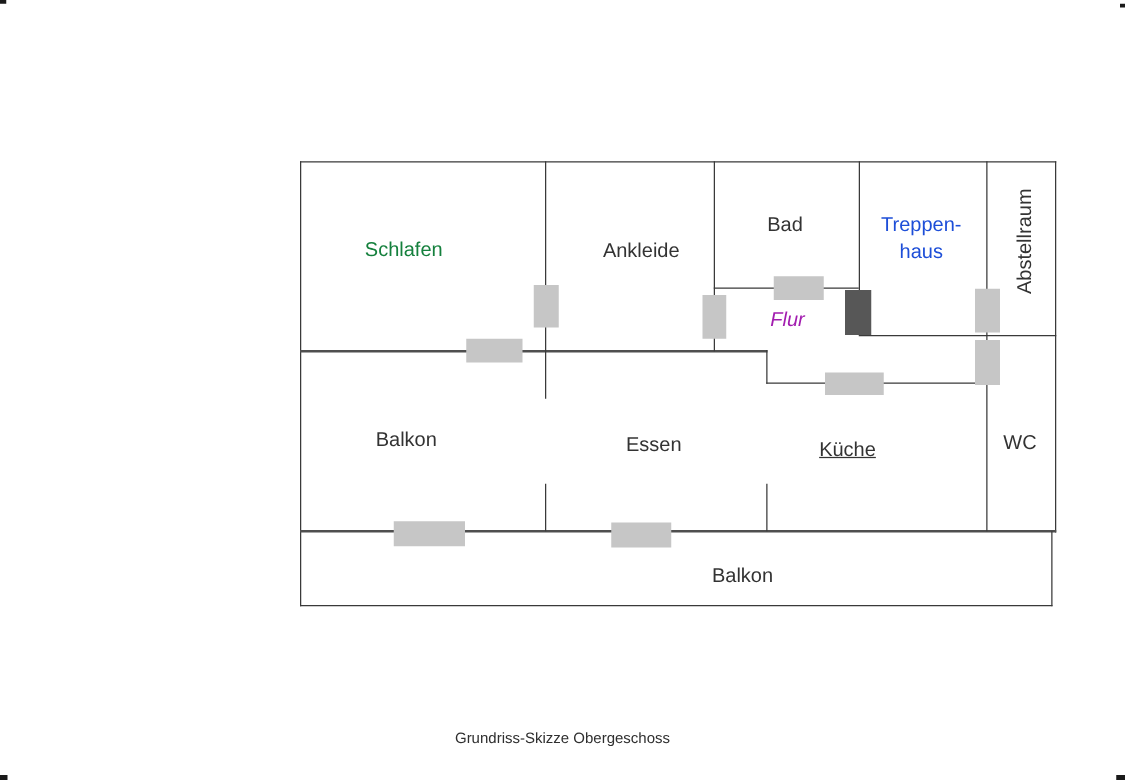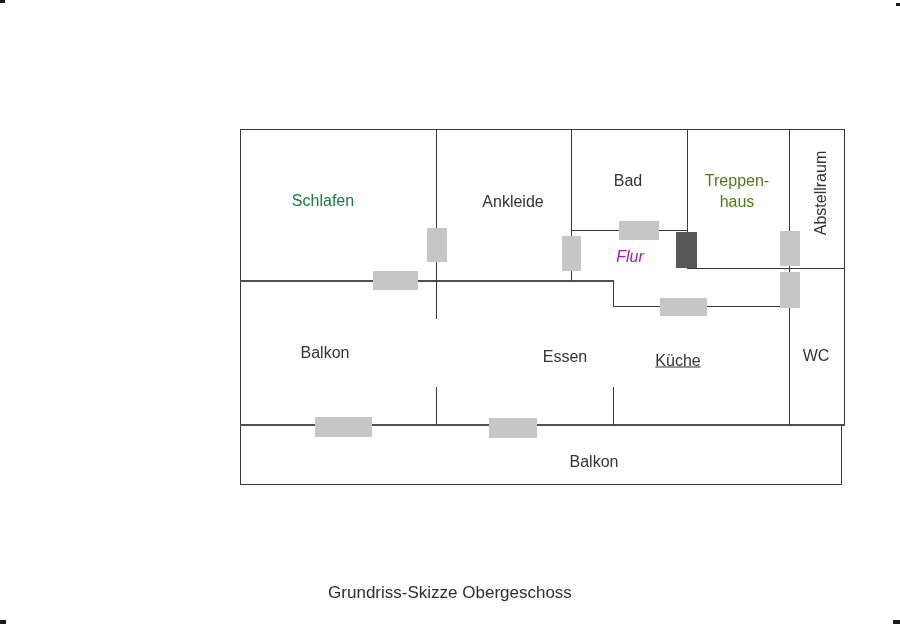--- a/index.html
+++ b/index.html
@@ -42,21 +42,21 @@
   .room-label.rot {
     transform: translate(-50%, -50%) rotate(-90deg);
   }
   .corner-mark {
     position: absolute;
     background: #1a1a1a;
   }
   .caption {
     position: absolute;
     transform: translateX(-50%);
-    font-size: 17px;
+    font-size: 12px;
     color: #2f2f2f;
     white-space: nowrap;
   }
 </style>
 </head>
 <body>
 
 <div id="canvas">
   <div id="plan">
       <div class="wall" style="left: 240px; top: 129px; width: 605px; height: 1px; background: rgb(58, 58, 58);"></div>
@@ -86,26 +86,26 @@
       <div class="door" style="left: 315px; top: 417px; width: 57px; height: 20px; background: rgb(198, 198, 198);"></div>
       <div class="door" style="left: 489px; top: 418px; width: 48px; height: 20px; background: rgb(198, 198, 198);"></div>
       <div class="shaft" style="left: 676px; top: 232px; width: 21px; height: 36px; background: rgb(87, 87, 87);"></div>
       <div class="corner-mark" style="left: 0px; top: 0px; width: 5px; height: 3px;"></div>
       <div class="corner-mark" style="left: 896px; top: 3px; width: 4px; height: 3px;"></div>
       <div class="corner-mark" style="left: 0px; top: 620px; width: 6px; height: 4px;"></div>
       <div class="corner-mark" style="left: 893px; top: 620px; width: 7px; height: 4px;"></div>
       <div class="room-label" style="left: 323px; top: 200px; color: #15803d;">Schlafen</div>
       <div class="room-label" style="left: 513px; top: 201px; color: rgb(51, 51, 51);">Ankleide</div>
       <div class="room-label" style="left: 628px; top: 180px; color: rgb(51, 51, 51);">Bad</div>
-      <div class="room-label" style="left: 737px; top: 191px; color: #4d7c0f;">
+      <div class="room-label" style="left: 737px; top: 191px; color: #1d4ed8;">
         <div>Treppen-</div>
         <div>haus</div>
       </div>
       <div class="room-label rot" style="left: 820px; top: 193px; color: rgb(51, 51, 51);">Abstellraum</div>
       <div class="room-label" style="left: 630px; top: 256px; color: #a21caf; font-style: italic;">Flur</div>
       <div class="room-label" style="left: 325px; top: 352px; color: rgb(51, 51, 51);">Balkon</div>
-      <div class="room-label" style="left: 523px; top: 356px; color: rgb(51, 51, 51); margin-left: 42px;">Essen</div>
+      <div class="room-label" style="left: 523px; top: 356px; color: rgb(51, 51, 51);">Essen</div>
       <div class="room-label" style="left: 678px; top: 360px; color: rgb(51, 51, 51); text-decoration: underline;">Küche</div>
       <div class="room-label" style="left: 816px; top: 355px; color: rgb(51, 51, 51); text-align: right;">WC</div>
       <div class="room-label" style="left: 578px; top: 461px; color: rgb(51, 51, 51); padding-left: 32px;">Balkon</div>
     </div>
   <div class="caption" style="left: 450px; top: 583px;">Grundriss-Skizze Obergeschoss</div>
 </div>
 
 </body></html>

